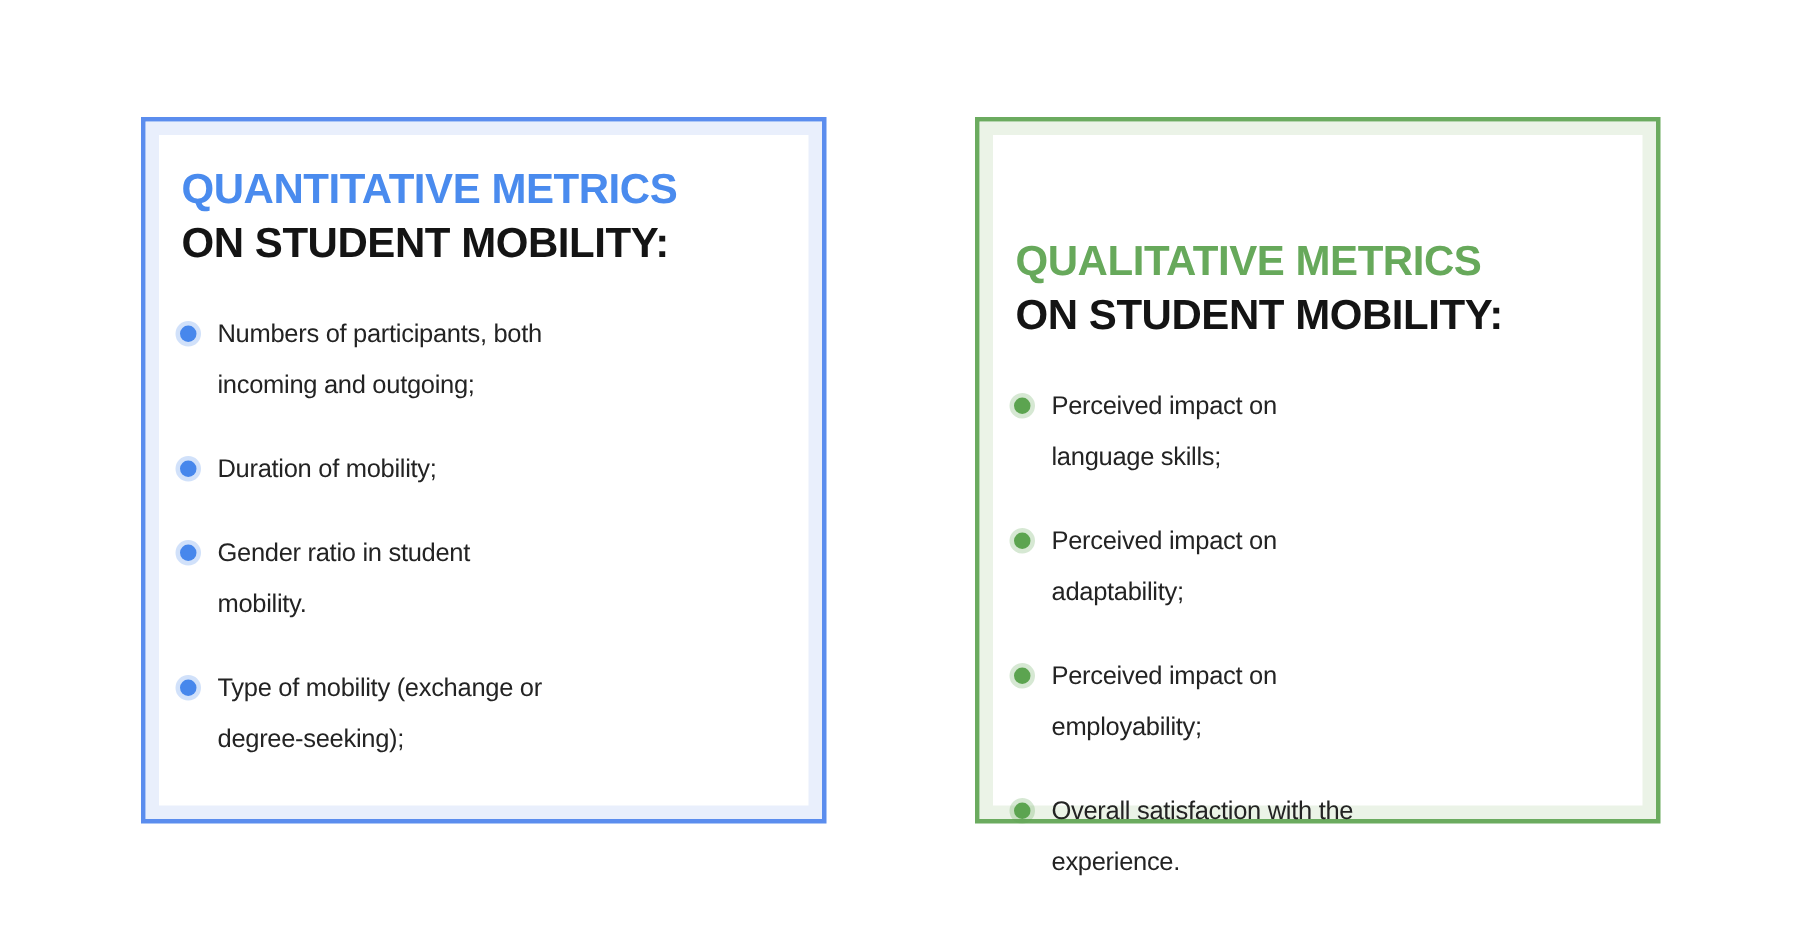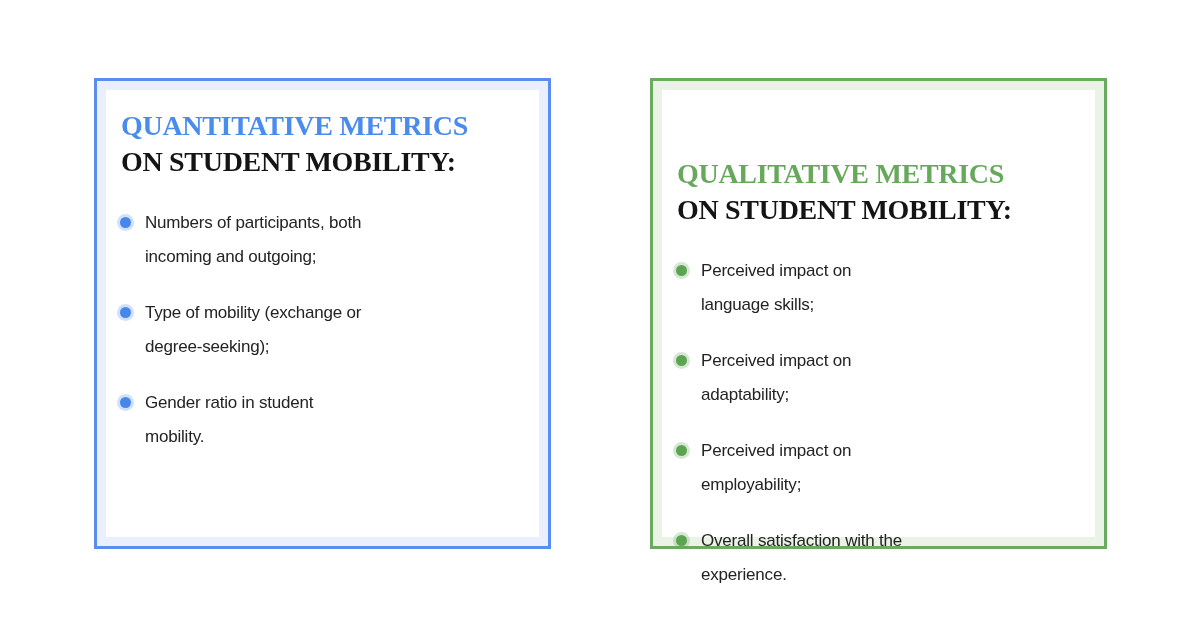--- a/index.html
+++ b/index.html
@@ -35,21 +35,20 @@
     border-color: #6bab5f;
     box-shadow: inset 0 0 0 9px #ebf3e7;
   }
   .card-title {
     font-size: 28px;
     line-height: 36px;
     font-weight: 700;
     letter-spacing: -0.3px;
     color: #141414;
     margin: 0 0 0 1px;
-    font-family: Liberation Serif, serif;
   }
   .card-title .accent-line {
     display: block;
   }
   .card--blue .accent-line { color: #4a8bee; }
   .card--green .accent-line { color: #67a95b; margin-top: 48px; }
   .items {
     margin-top: 26px;
   }
   .item {
@@ -91,27 +90,31 @@
       <span class="black-line">ON STUDENT MOBILITY:</span>
     </h2>
     <div class="items">
       <div class="item">
         <span class="dot"></span>
         <span class="item-text">Numbers of participants, both
 incoming and outgoing;</span>
       </div>
       <div class="item">
         <span class="dot"></span>
-        <span class="item-text">Type of mobility (exchange or
-degree-seeking);</span>
+        <span class="item-text">Duration of mobility;</span>
       </div>
       <div class="item">
         <span class="dot"></span>
         <span class="item-text">Gender ratio in student
 mobility.</span>
+      </div>
+      <div class="item">
+        <span class="dot"></span>
+        <span class="item-text">Type of mobility (exchange or
+degree-seeking);</span>
       </div>
     </div>
   </div>
 
   <div class="card card--green">
     <h2 class="card-title">
       <span class="accent-line">QUALITATIVE METRICS</span>
       <span class="black-line">ON STUDENT MOBILITY:</span>
     </h2>
     <div class="items">

